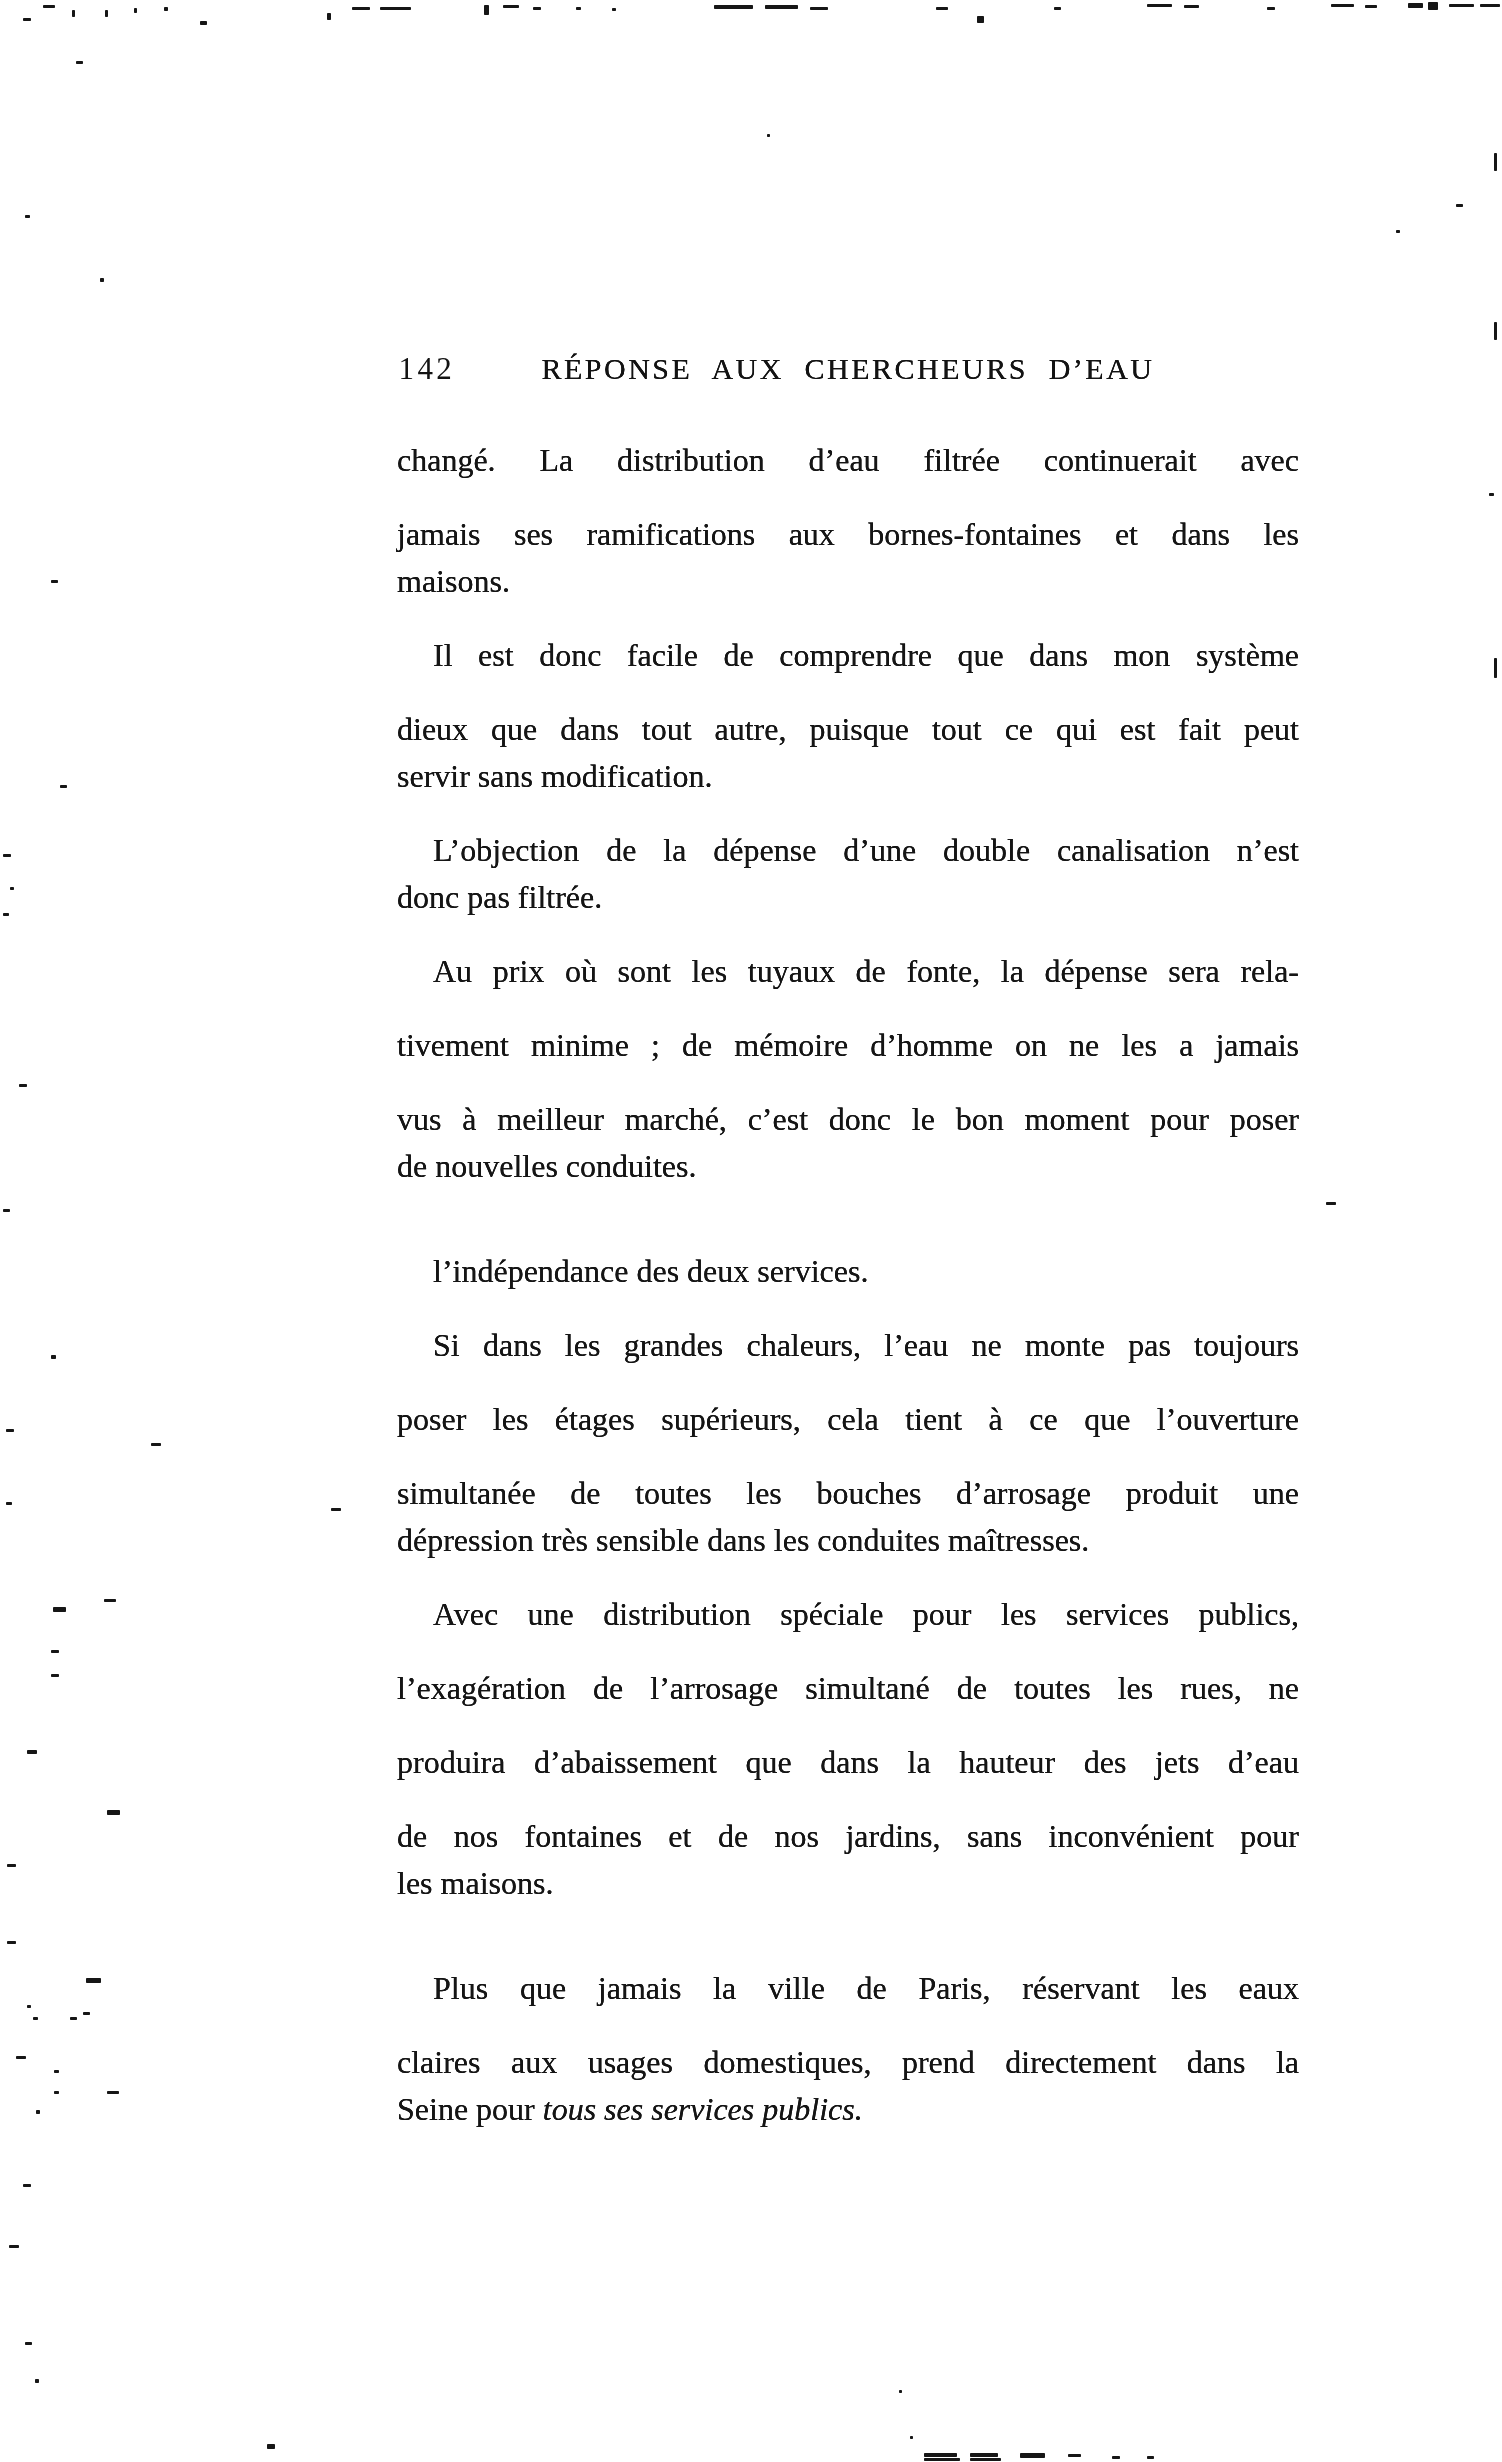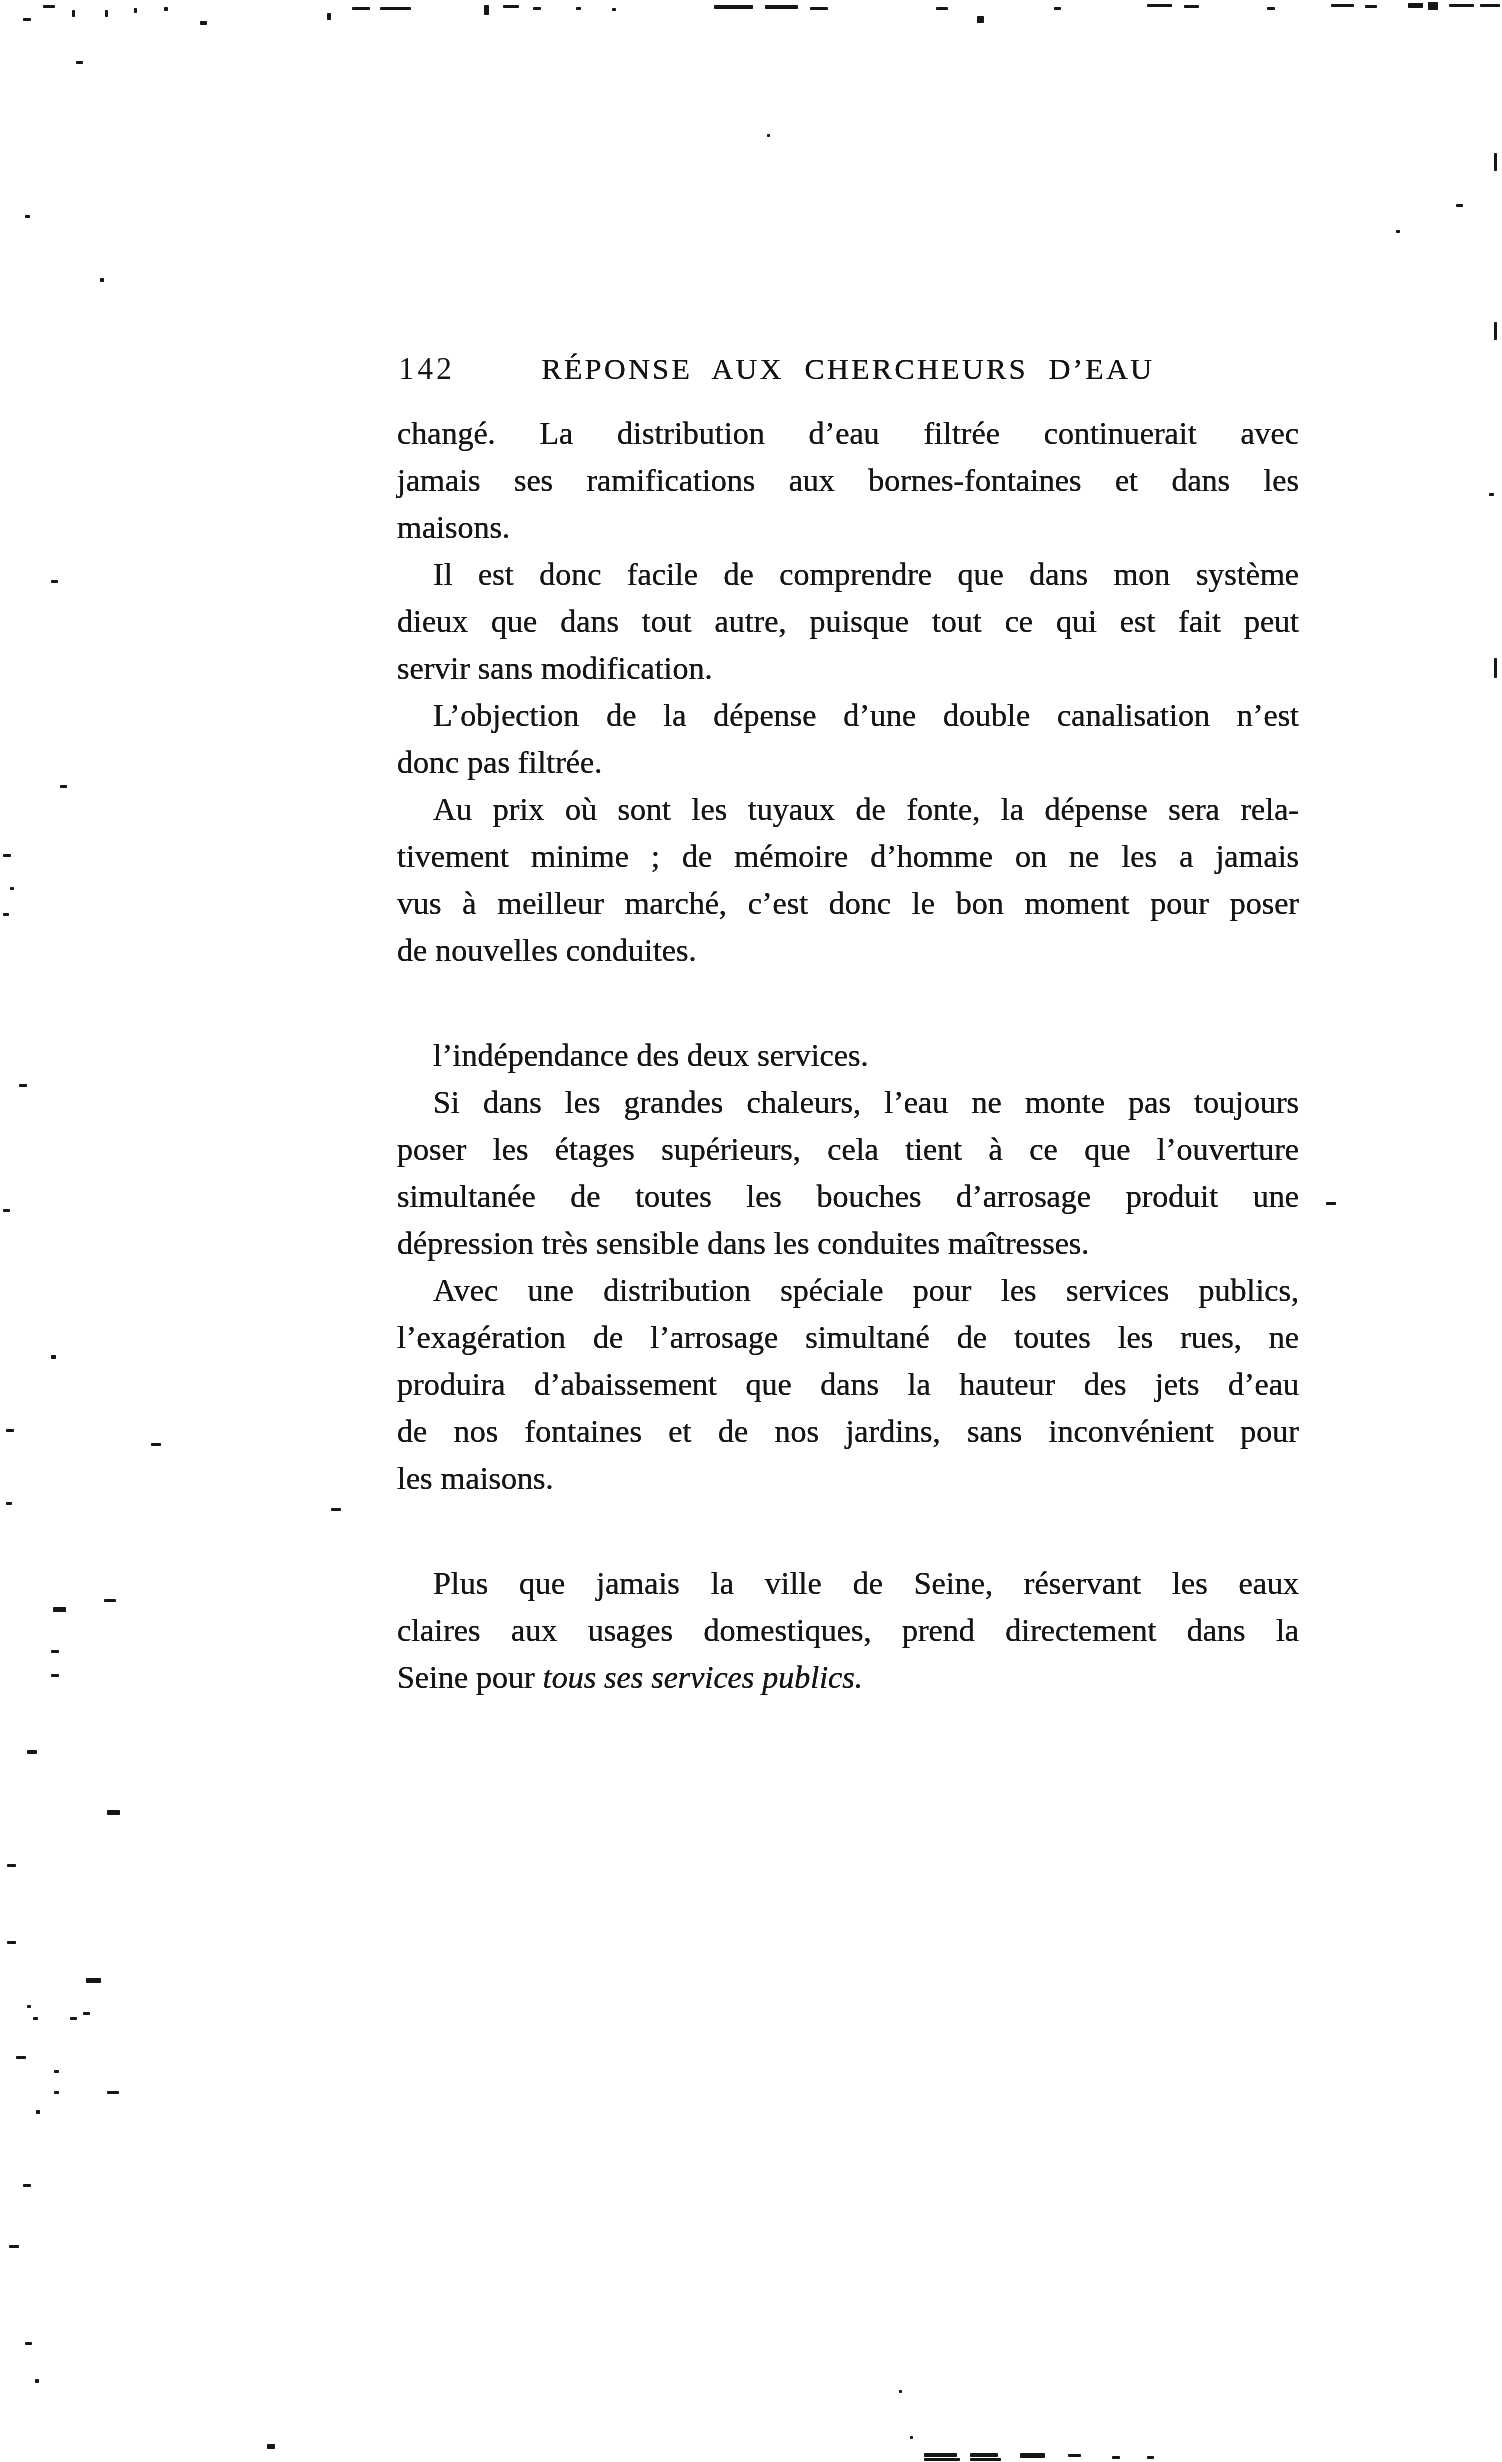--- a/index.html
+++ b/index.html
@@ -42,20 +42,21 @@
   .para.gap-before{margin-top:58px;}
   .para.indent .line:first-child{text-indent:36px;}
   .line{
     height:47px;
     text-align:left;
     text-justify:inter-word;
   }
   .line.j{
     text-align:justify;
     text-align-last:justify;
+    margin-top:27px;
   }
   .it{font-style:italic;}
   
   .speck{
     position:absolute;
     background:#161616;
     border-radius:0.8px;
   }
 </style>
 </head>
@@ -99,21 +100,21 @@
         <div class="line">dépression très sensible dans les conduites maîtresses.</div>
       </div>
       <div class="para indent">
         <div class="line j">Avec une distribution spéciale pour les services publics,</div>
         <div class="line j">l’exagération de l’arrosage simultané de toutes les rues, ne</div>
         <div class="line j">produira d’abaissement que dans la hauteur des jets d’eau</div>
         <div class="line j">de nos fontaines et de nos jardins, sans inconvénient pour</div>
         <div class="line">les maisons.</div>
       </div>
       <div class="para indent gap-before">
-        <div class="line j">Plus que jamais la ville de Seine, réservant les eaux</div>
+        <div class="line j">Plus que jamais la ville de Paris, réservant les eaux</div>
         <div class="line j">claires aux usages domestiques, prend directement dans la</div>
         <div class="line"><span>Seine pour </span><span class="it">tous ses services publics.</span></div>
       </div>
     </main>
 
   <div id="artifacts">
       <div class="speck" style="left: 23px; top: 18px; width: 8.2px; height: 2.5px;"></div>
       <div class="speck" style="left: 43px; top: 5px; width: 11.5px; height: 3.3px;"></div>
       <div class="speck" style="left: 72px; top: 10px; width: 3.3px; height: 6.6px;"></div>
       <div class="speck" style="left: 105px; top: 10px; width: 3.3px; height: 6.6px;"></div>

